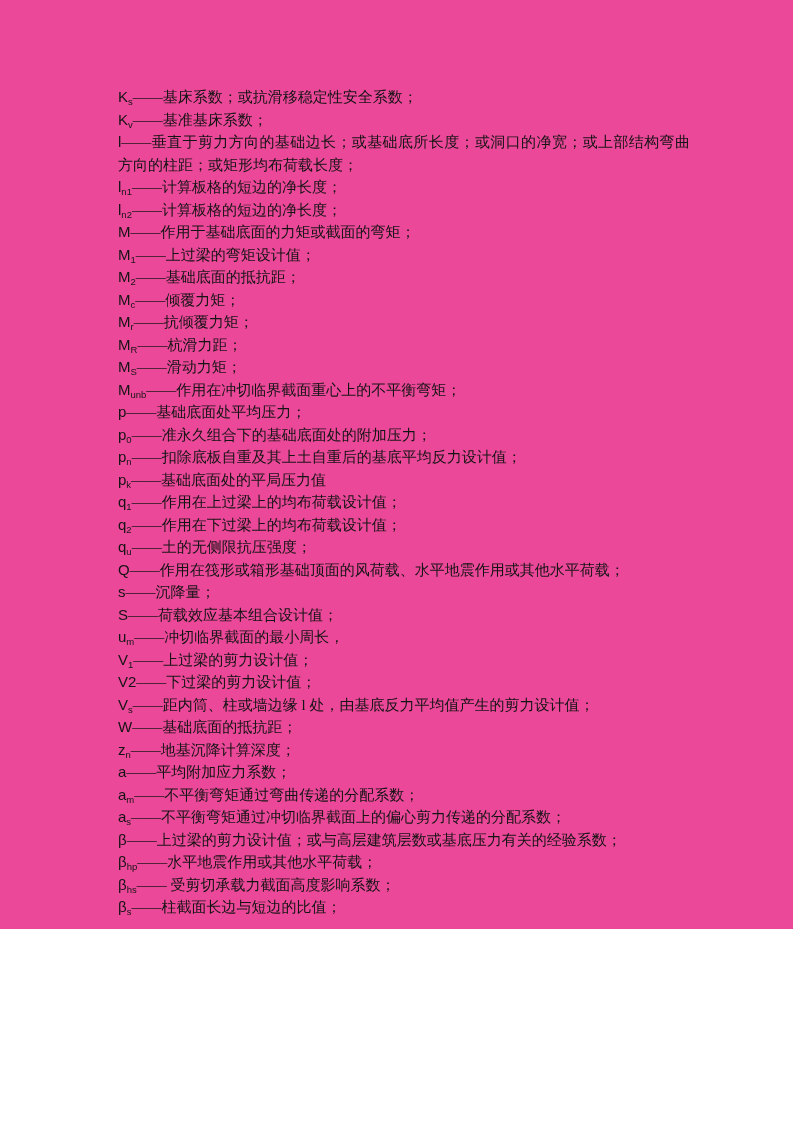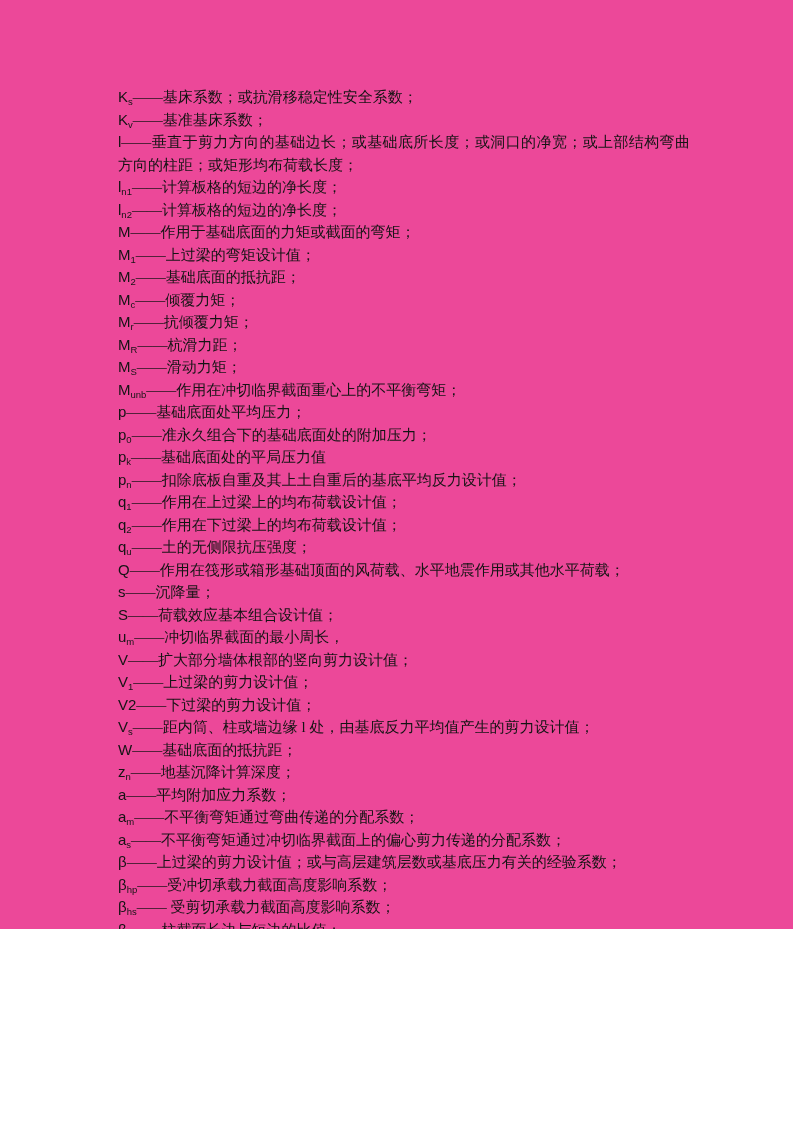--- a/index.html
+++ b/index.html
@@ -66,37 +66,36 @@
       <div class="line"><span class="sym"><span>M</span></span><span class="def">——作用于基础底面的力矩或截面的弯矩；</span></div>
       <div class="line"><span class="sym"><span>M</span><sub>1</sub></span><span class="def">——上过梁的弯矩设计值；</span></div>
       <div class="line"><span class="sym"><span>M</span><sub>2</sub></span><span class="def">——基础底面的抵抗距；</span></div>
       <div class="line"><span class="sym"><span>M</span><sub>c</sub></span><span class="def">——倾覆力矩；</span></div>
       <div class="line"><span class="sym"><span>M</span><sub>r</sub></span><span class="def">——抗倾覆力矩；</span></div>
       <div class="line"><span class="sym"><span>M</span><sub>R</sub></span><span class="def">——杭滑力距；</span></div>
       <div class="line"><span class="sym"><span>M</span><sub>S</sub></span><span class="def">——滑动力矩；</span></div>
       <div class="line"><span class="sym"><span>M</span><sub>unb</sub></span><span class="def">——作用在冲切临界截面重心上的不平衡弯矩；</span></div>
       <div class="line"><span class="sym"><span>p</span></span><span class="def">——基础底面处平均压力；</span></div>
       <div class="line"><span class="sym"><span>p</span><sub>0</sub></span><span class="def">——准永久组合下的基础底面处的附加压力；</span></div>
+      <div class="line"><span class="sym"><span>p</span><sub>n</sub></span><span class="def">——扣除底板自重及其上土自重后的基底平均反力设计值；</span></div>
       <div class="line"><span class="sym"><span>p</span><sub>k</sub></span><span class="def">——基础底面处的平局压力值</span></div>
-      <div class="line"><span class="sym"><span>p</span><sub>n</sub></span><span class="def">——扣除底板自重及其上土自重后的基底平均反力设计值；</span></div>
       <div class="line"><span class="sym"><span>q</span><sub>1</sub></span><span class="def">——作用在上过梁上的均布荷载设计值；</span></div>
       <div class="line"><span class="sym"><span>q</span><sub>2</sub></span><span class="def">——作用在下过梁上的均布荷载设计值；</span></div>
       <div class="line"><span class="sym"><span>q</span><sub>u</sub></span><span class="def">——土的无侧限抗压强度；</span></div>
       <div class="line"><span class="sym"><span>Q</span></span><span class="def">——作用在筏形或箱形基础顶面的风荷载、水平地震作用或其他水平荷载；</span></div>
       <div class="line"><span class="sym"><span>s</span></span><span class="def">——沉降量；</span></div>
       <div class="line"><span class="sym"><span>S</span></span><span class="def">——荷载效应基本组合设计值；</span></div>
       <div class="line"><span class="sym"><span>u</span><sub>m</sub></span><span class="def">——冲切临界截面的最小周长，</span></div>
-      <div class="line"><span class="sym"><span>V</span></span><span class="def">——扩大部分墙体根部的竖向剪力设计值；</span></div>
       <div class="line"><span class="sym"><span>V</span><sub>1</sub></span><span class="def">——上过梁的剪力设计值；</span></div>
       <div class="line"><span class="sym"><span>V2</span></span><span class="def">——下过梁的剪力设计值；</span></div>
       <div class="line"><span class="sym"><span>V</span><sub>s</sub></span><span class="def">——距内筒、柱或墙边缘 l 处，由基底反力平均值产生的剪力设计值；</span></div>
       <div class="line"><span class="sym"><span>W</span></span><span class="def">——基础底面的抵抗距；</span></div>
       <div class="line"><span class="sym"><span>z</span><sub>n</sub></span><span class="def">——地基沉降计算深度；</span></div>
       <div class="line"><span class="sym"><span>a</span></span><span class="def">——平均附加应力系数；</span></div>
       <div class="line"><span class="sym"><span>a</span><sub>m</sub></span><span class="def">——不平衡弯矩通过弯曲传递的分配系数；</span></div>
       <div class="line"><span class="sym"><span>a</span><sub>s</sub></span><span class="def">——不平衡弯矩通过冲切临界截面上的偏心剪力传递的分配系数；</span></div>
       <div class="line"><span class="sym"><span>β</span></span><span class="def">——上过梁的剪力设计值；或与高层建筑层数或基底压力有关的经验系数；</span></div>
-      <div class="line"><span class="sym"><span>β</span><sub>hp</sub></span><span class="def">——受冲切承载力截面高度影响系数；</span></div>
+      <div class="line"><span class="sym"><span>β</span><sub>hp</sub></span><span class="def">——水平地震作用或其他水平荷载；</span></div>
       <div class="line"><span class="sym"><span>β</span><sub>hs</sub></span><span class="def">—— 受剪切承载力截面高度影响系数；</span></div>
       <div class="line"><span class="sym"><span>β</span><sub>s</sub></span><span class="def">——柱截面长边与短边的比值；</span></div>
     </div>
   <div class="page-number">4</div>
 </div>
 
 </body></html>

